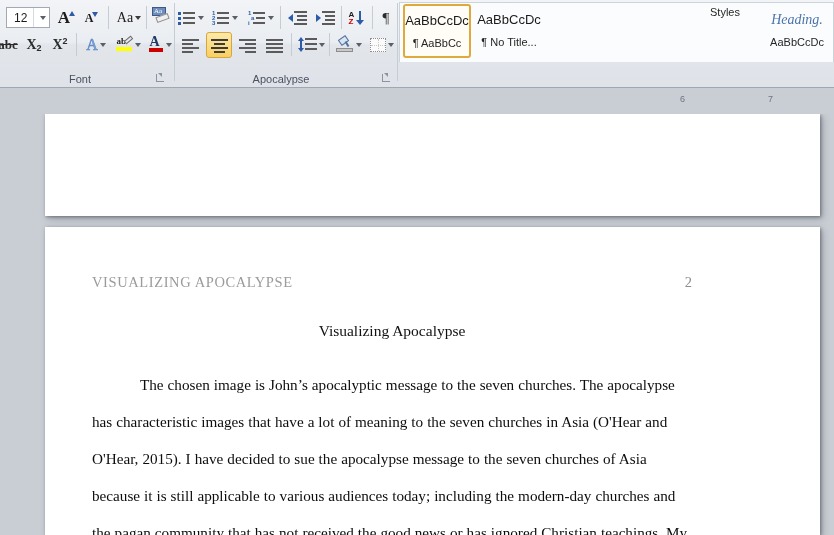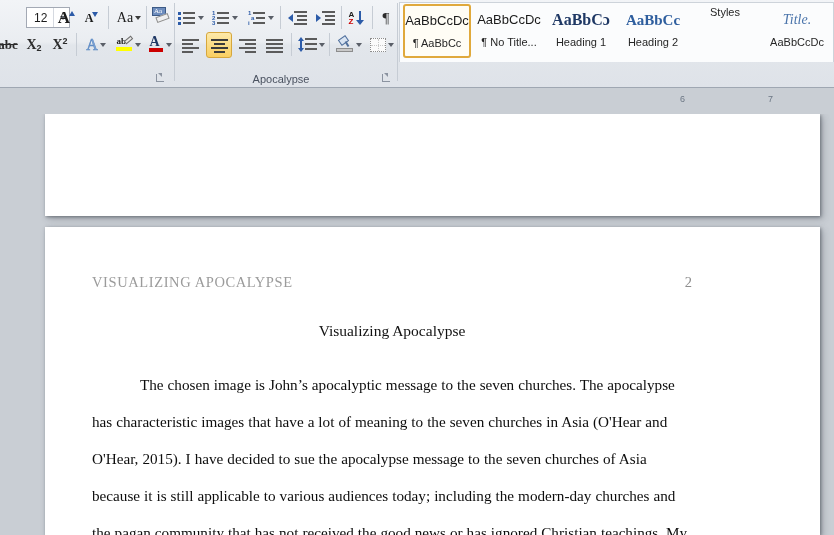--- a/index.html
+++ b/index.html
@@ -45,21 +45,21 @@
   .caret{
     width:0;height:0;border-left:3px solid transparent;border-right:3px solid transparent;
     border-top:4px solid #3b3b3b;margin-left:2px;
   }
   .vsep{position:absolute;width:1px;background:#c6ccd4;}
 
   
   .sizebox{
     position:absolute;box-sizing:border-box;
     background:#ffffff;border:1px solid #a3a9b4;height:21px;
-    display:flex;align-items:center;margin-left:20px;
+    display:flex;align-items:center;
   }
   .sizebox .val{font-size:12px;color:#1c1c1c;padding-left:7px;font-family:"Liberation Sans",sans-serif;}
   .sizebox .dd{
     margin-left:auto;width:15px;height:19px;display:flex;align-items:center;justify-content:center;
     border-left:1px solid #d5d9e0;
   }
   .serifA{font-family:"Liberation Serif",serif;color:#1f3864;}
 
   
   .style-item{
@@ -201,20 +201,21 @@
         <span class="caret" style="border-top-color:#5a5f68;"></span>
       </div>
       <div class="btn" style="left:144px;top:33px;width:32px;">
         <span style="position:relative;display:inline-block;width:15px;height:18px;">
           <span style="position:absolute;left:1px;top:-2px;font-family:'Liberation Serif',serif;font-size:14px;font-weight:bold;color:#1f3864;">A</span>
           <span style="position:absolute;left:0px;top:12px;width:14px;height:4px;background:#cc0000;"></span>
         </span>
         <span class="caret" style="border-top-color:#5a5f68;"></span>
       </div>
 
+      <div class="grp-label" style="left:0;width:160px;">Font</div>
       <div class="dlg-launcher" style="left:155px;"></div>
     </div>
 
     <div class="grp-sep" style="left:174px;"></div>
 
     <div class="grp" style="left:176px;width:218px;">
 
       <div class="btn" style="left:0px;top:6px;width:30px;">
         <span style="position:relative;display:inline-block;width:18px;height:14px;">
           <span style="position:absolute;left:0;top:1px;width:3px;height:3px;background:#2c5ba8;"></span>
@@ -364,36 +365,28 @@
       <div class="style-item sel" style="left:4px;">
         <div class="style-prev" style="font-family:'Liberation Sans',sans-serif;font-size:13px;">AaBbCcDc</div>
         <div class="style-name">¶ AaBbCc</div>
       </div>
 
       <div class="style-item" style="left:76px;">
         <div class="style-prev" style="font-family:'Liberation Sans',sans-serif;font-size:13px;">AaBbCcDc</div>
         <div class="style-name">¶ No Title...</div>
       </div>
 
-      <div class="style-item" style="left:148px;">
-        <div class="style-prev" style="font-family:'Liberation Serif',serif;font-size:16px;font-weight:bold;color:#1f3864;">AaBbCɔ</div>
-        <div class="style-name">Heading 1</div>
-      </div>
-
-      <div class="style-item" style="left:220px;">
-        <div class="style-prev" style="font-family:'Liberation Serif',serif;font-size:15px;font-weight:bold;color:#2e5e9e;">AaBbCc</div>
-        <div class="style-name">Heading 2</div>
-      </div>
+
 
       <div class="style-item" style="left:292px;">
         <div class="style-name">Styles</div>
       </div>
 
       <div class="style-item" style="left:364px;">
-        <div class="style-prev" style="font-family:'Liberation Serif',serif;font-size:14px;font-style:italic;color:#4a74ab;">Title.</div>
+        <div class="style-prev" style="font-family:'Liberation Serif',serif;font-size:14px;font-style:italic;color:#4a74ab;">Heading.</div>
         <div class="style-name">AaBbCcDc</div>
       </div>
 
     </div>
   </div>
 
   <div class="ruler-band">
     <div class="ruler">
 
       <div class="ind-zone" style="left:0;width:0px;"></div>

